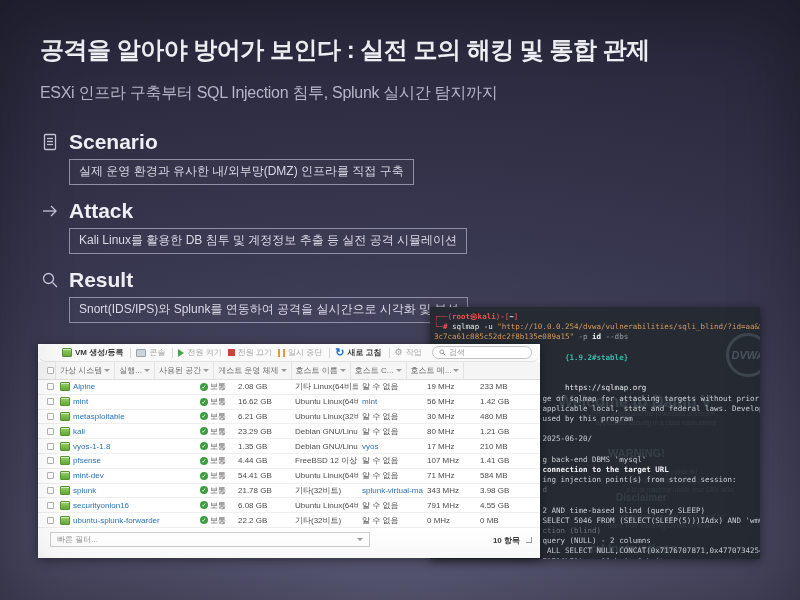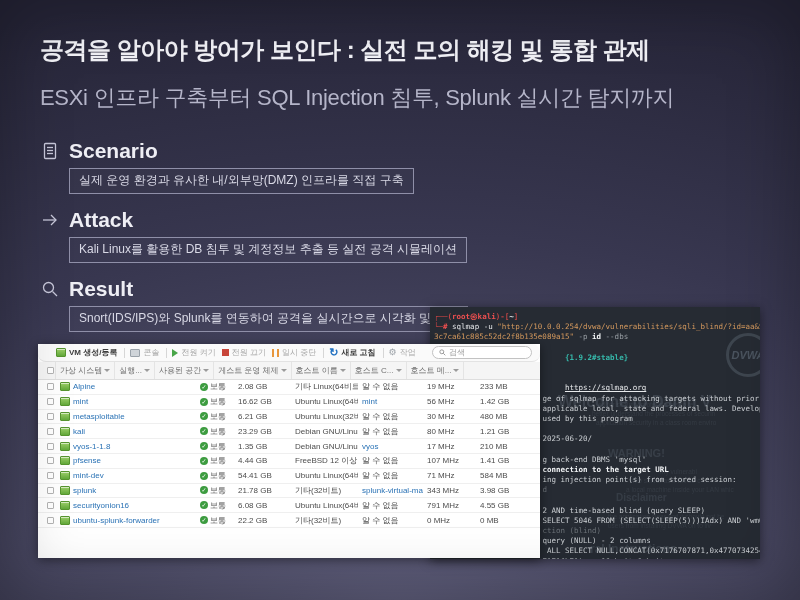--- a/index.html
+++ b/index.html
@@ -7,35 +7,35 @@
   body {
     font-family: "Liberation Sans", sans-serif;
     background: radial-gradient(135% 105% at 50% 102%, #5e5d7a 0%, #4a4963 30%, #383750 60%, #262538 100%);
     position: relative;
   }
   .vignette { position:absolute; inset:0; box-shadow: inset 0 0 70px rgba(0,0,0,.30); pointer-events:none; z-index:5; }
 
   
   .content { position:absolute; left:40px; top:34px; z-index:0; }
   .title { font-size:24px; font-weight:700; color:#f2f2f7; letter-spacing:-0.5px; }
-  .subtitle { margin-top:17px; font-size:22px; color:#b5b5c9; letter-spacing:-0.3px; }
+  .subtitle { margin-top:17px; font-size:16px; color:#b5b5c9; letter-spacing:-0.3px; }
   .sections { margin-top:25px; }
   .section { margin-bottom:13px; }
   .sec-head { display:flex; align-items:center; gap:9px; height:26px; }
   .sec-icon { width:20px; height:20px; color:#c8c8da; display:inline-flex; align-items:center; justify-content:center; }
   .sec-icon svg { width:18px; height:18px; }
   .sec-label { font-size:21px; font-weight:600; color:#eeeef4; }
   .sec-desc { display:inline-block; margin-left:29px; margin-top:4px; border:1px solid #8f8fa8;
               padding:3px 9px 4px; font-size:12px; color:#d9d9e6; background:rgba(255,255,255,.02); }
 
   
   .vm-panel { position:absolute; left:38px; top:344px; width:502px; height:214px; background:#fff;
               z-index:2; box-shadow:0 2px 10px rgba(0,0,0,.45); font-size:8px; color:#4c4c4c; }
   .vm-toolbar { position:absolute; left:0; top:0; right:0; height:18px; background:#fafafa; border-bottom:1px solid #e3e3e3;
-                display:flex; align-items:center; padding-left:18px; white-space:nowrap;border-radius:8px; }
+                display:flex; align-items:center; padding-left:24px; white-space:nowrap;border-radius:8px; }
   .tb-btn { display:inline-flex; align-items:center; gap:3px; font-size:8px; margin-right:6px; cursor:pointer; }
   .tb-btn.on { color:#3d3d3d; font-weight:700; }
   .tb-btn.off { color:#a8a8a8; }
   .tb-sep { width:1px; height:10px; background:#d6d6d6; margin:0 5px 0 1px; }
   .ic-vm { width:10px; height:9px; background:linear-gradient(180deg,#9ed06a,#62a93a); border:1px solid #57962f; border-radius:1px;
            box-shadow: inset 0 1px 0 rgba(255,255,255,.6); }
   .ic-console { width:10px; height:8px; background:#cfd4d9; border:1px solid #9aa2aa; border-radius:1px; }
   .ic-play { width:0; height:0; border-left:6px solid #48a548; border-top:4px solid transparent; border-bottom:4px solid transparent; }
   .ic-stop { width:7px; height:7px; background:#c8453a; }
   .ic-pause { width:7px; height:8px; background:linear-gradient(90deg,#e8973d 35%,transparent 35%,transparent 65%,#e8973d 65%); }
@@ -77,21 +77,21 @@
   .tline { height:10.2px; }
   .p-frame { color:#c24444; font-weight:700; }
   .p-user  { color:#ef5050; font-weight:700; }
   .p-dir   { color:#e8eaec; font-weight:700; }
   .t-wht   { color:#e8eaec; }
   .t-whtb  { color:#f2f4f6; font-weight:700; }
   .t-yel   { color:#d69a5e; }
   .t-gry   { color:#9aa0a6; }
   .t-fg    { color:#ccd0d4; }
   .t-cynb  { color:#36b9ab; font-weight:700; }
-  .t-lnk   { color:#e8eaec; text-decoration:underline; }
+  .t-lnk   { color:#e8eaec; }
   .t-dim   { color:#6c7278; }
   .ghost { position:absolute; color:#8e9cab; z-index:1; font-family:"Liberation Sans", sans-serif; white-space:nowrap; }
   .g-dvwa { left:296px; top:26px; width:44px; height:44px; border:3px solid rgba(125,140,155,.28); border-radius:50%;
             display:flex; align-items:center; justify-content:center; font-size:11px; font-weight:700; font-style:italic;
             color:rgba(135,150,165,.38); }
   .g-welcome { left:128px; top:86px; font-size:16px; font-weight:700; opacity:.20; }
   .g-p1a { left:168px; top:94px;  font-size:6.5px; opacity:.13; }
   .g-p1b { left:162px; top:103px; font-size:6.5px; opacity:.13; }
   .g-p1c { left:166px; top:112px; font-size:6.5px; opacity:.13; }
   .g-warning { left:178px; top:140px; font-size:11px; font-weight:700; opacity:.17; }
@@ -444,13 +444,21 @@
           <span>보통</span>
         </span>
         <span class="vr-cell c3">22.2 GB</span>
         <span class="vr-cell c4">기타(32비트)</span>
         <span class="vr-cell c5">알 수 없음</span>
         <span class="vr-cell c6">0 MHz</span>
         <span class="vr-cell c7">0 MB</span>
       </div>
     </div>
 
+  <div class="vm-foot">
+    <span class="qfilter">
+      <span>빠른 필터...</span>
+      <span class="caret"></span>
+    </span>
+    <span class="items-count">10 항목</span>
+    <span class="corner"></span>
+  </div>
 </div>
 
 </body></html>

